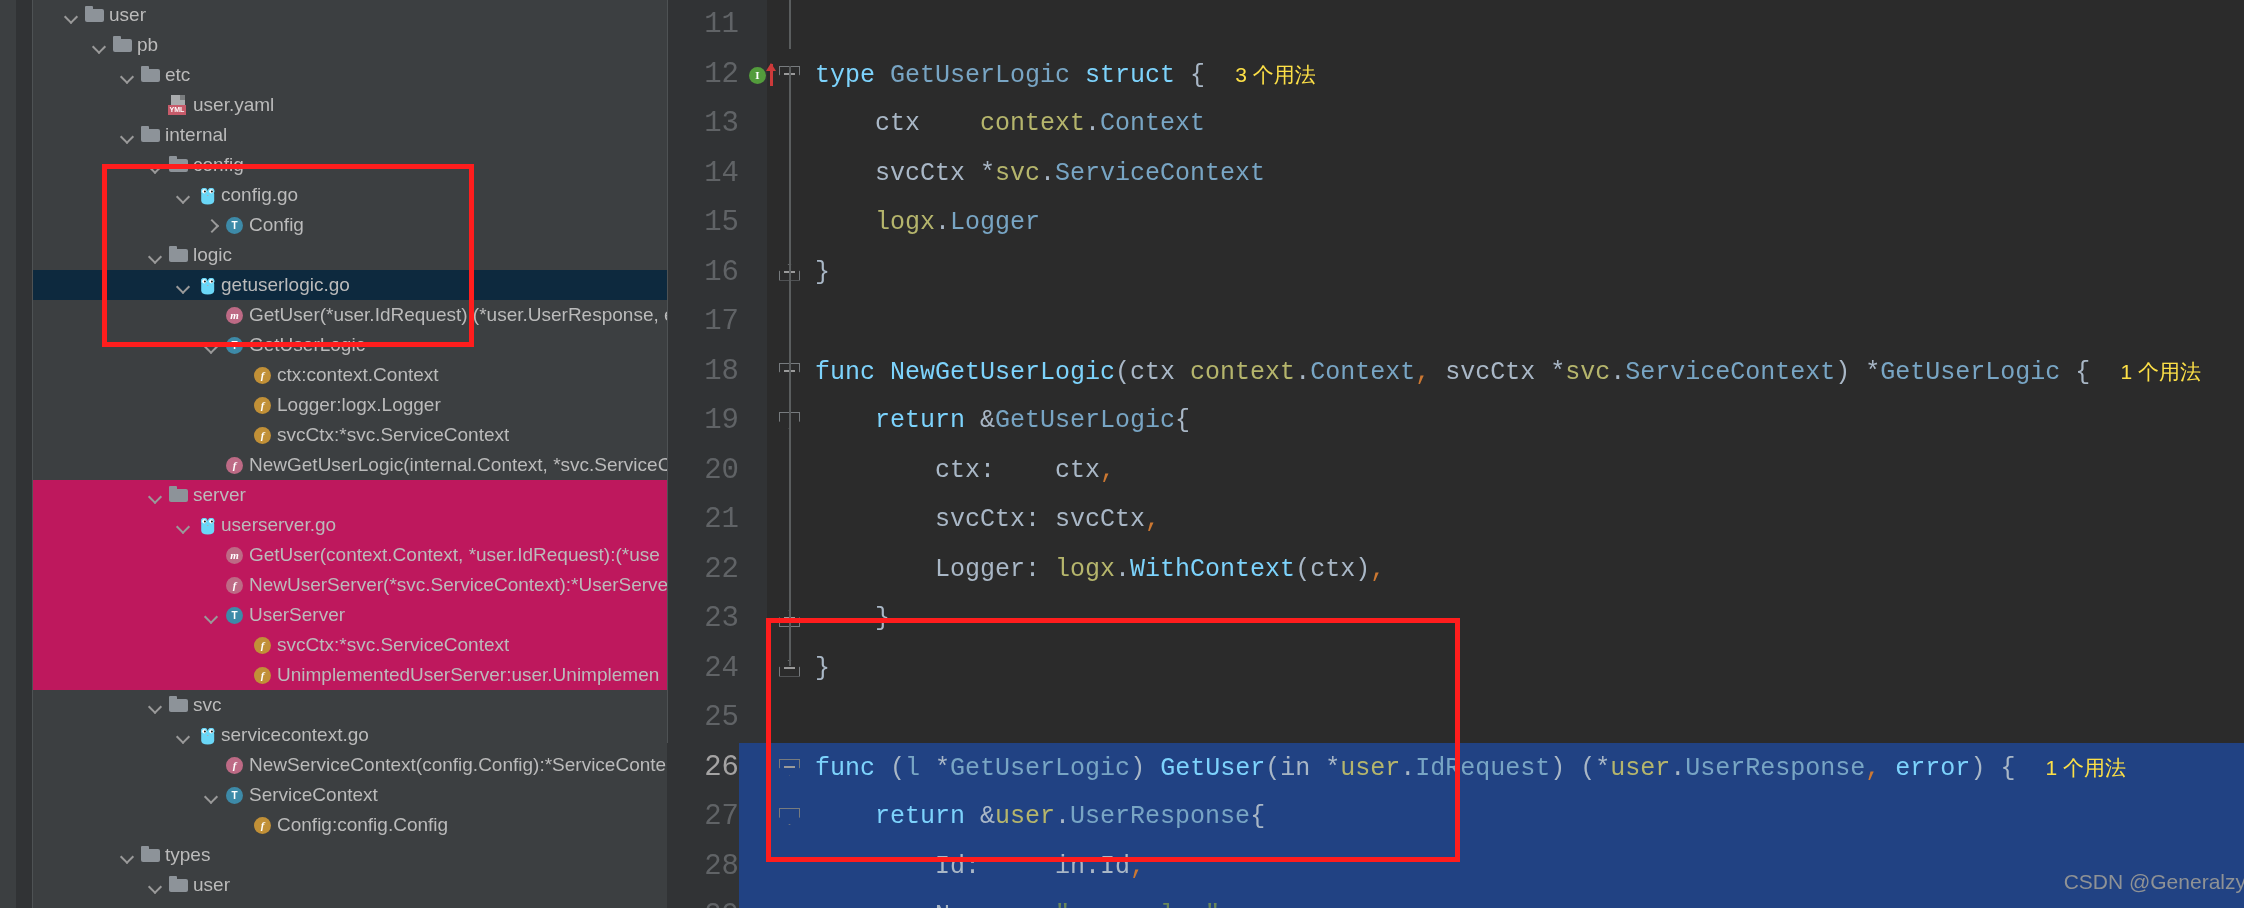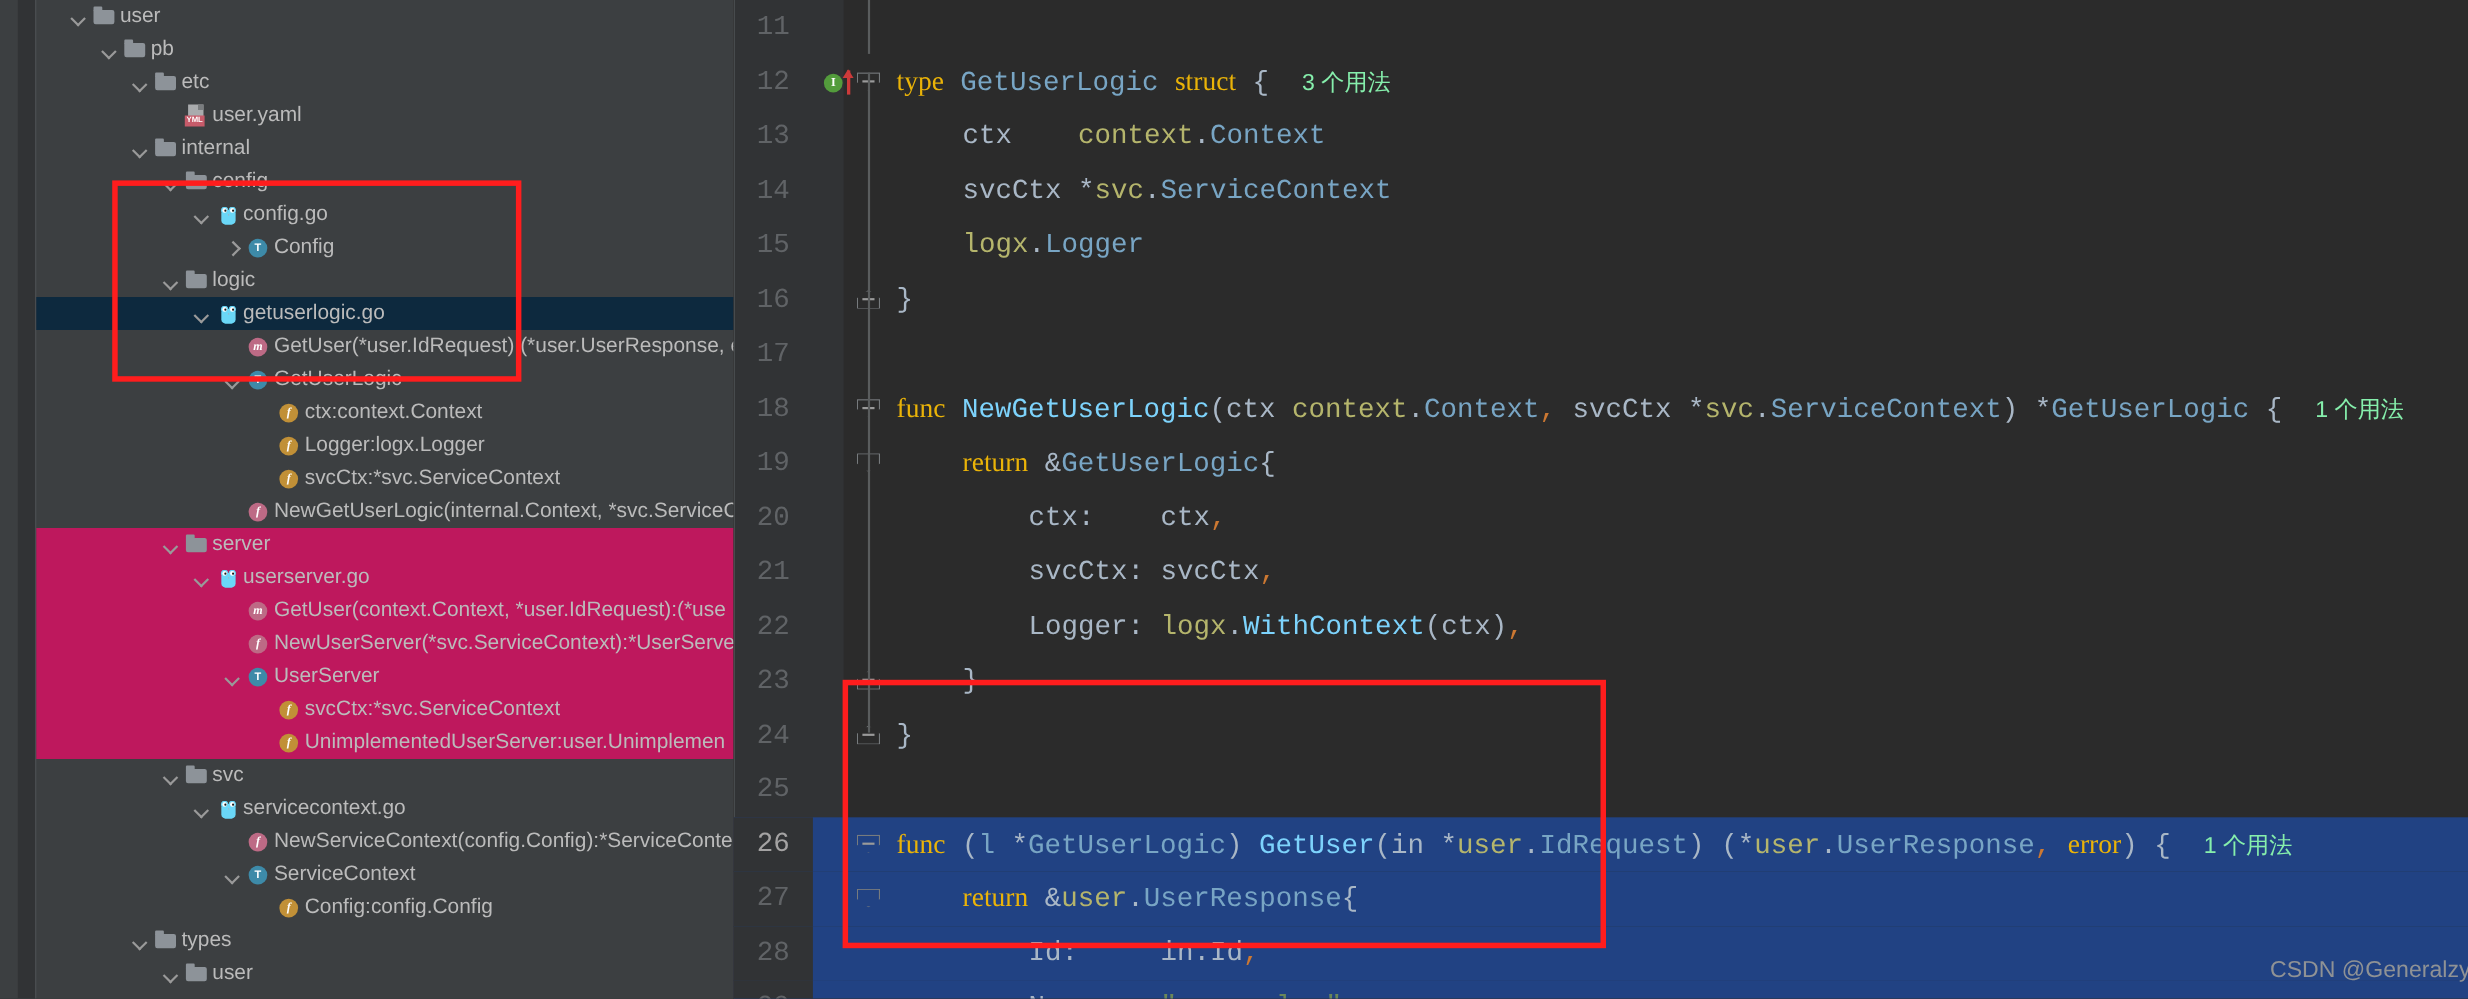--- a/index.html
+++ b/index.html
@@ -90,22 +90,22 @@
     position:relative;flex:1 1 auto;height:908px;background:#2b2b2b;overflow:hidden;
   }
   .gut{position:absolute;left:0;top:0;width:100px;height:908px;background:#313335;}
   .editor-sep{position:absolute;left:0px;top:0;width:1px;height:908px;background:#4e5254;}
   .lines{position:absolute;left:0;top:0;right:0;}
   .ln{
     position:relative;height:49.5px;line-height:49.5px;
     font-family:"Liberation Mono", monospace;font-size:25px;white-space:pre;
   }
   .ln .num{
-    position:absolute;left:0;width:72px;text-align:center;
-    color:#606366;font-size:25px;font-family:"Liberation Mono", monospace;
+    position:absolute;left:0;width:72px;text-align:right;
+    color:#606366;font-size:29px;font-family:"Liberation Mono", monospace;
   }
   .ln.cur .num{color:#a4a3a3;}
   .ln .code{position:absolute;left:148px;top:0;}
   .ln.hl{background:#214283;}
   .ln.hl .num{background:#313335;}
 
   
   .fold{position:absolute;left:112px;top:16px;width:22px;height:18px;}
   .fold .box{position:absolute;left:0;top:0;width:21px;height:17px;
      border:1.5px solid #777b7e;box-sizing:border-box;}
@@ -116,27 +116,27 @@
 
   .gmark{position:absolute;left:82px;top:16px;width:46px;height:20px;}
   .gmark .circ{position:absolute;left:0;top:1px;width:17px;height:17px;border-radius:50%;
      background:#539c3c;color:#fff;font-size:11px;line-height:17px;text-align:center;
      font-family:"Liberation Serif",serif;font-weight:bold;}
   .gmark .upar{position:absolute;left:21px;top:-2px;width:3px;height:22px;background:#cc3a3a;}
   .gmark .upar::before{content:"";position:absolute;left:-4px;top:-1px;border-left:5.5px solid transparent;
      border-right:5.5px solid transparent;border-bottom:8px solid #cc3a3a;}
 
   
-  .kw{color:#eab308;font-family:Liberation Serif, serif;}
+  .kw{color:#7dd3fc;}
   .fn{color:#7dd3fc;}
   .cls{color:#78a5c4;}
   .pkg{color:#b5b56c;}
   .pln{color:#a9b7c6;}
   .str{color:#6a8759;}
-  .hint{color:#86efac;font-family:"Liberation Sans",sans-serif;font-size:21px;}
+  .hint{color:#fde047;font-family:"Liberation Sans",sans-serif;font-size:21px;}
   .comma{color:#cc7832;}
   .squig{text-decoration:underline wavy #6a8759;text-decoration-skip-ink:none;}
 
   
   .redbox{position:absolute;border:5px solid #ff1d1d;box-sizing:border-box;pointer-events:none;}
   .watermark{
     position:absolute;right:14px;bottom:14px;color:#8f9295;font-size:21px;
     font-family:"Liberation Sans",sans-serif;
   }
 </style>

